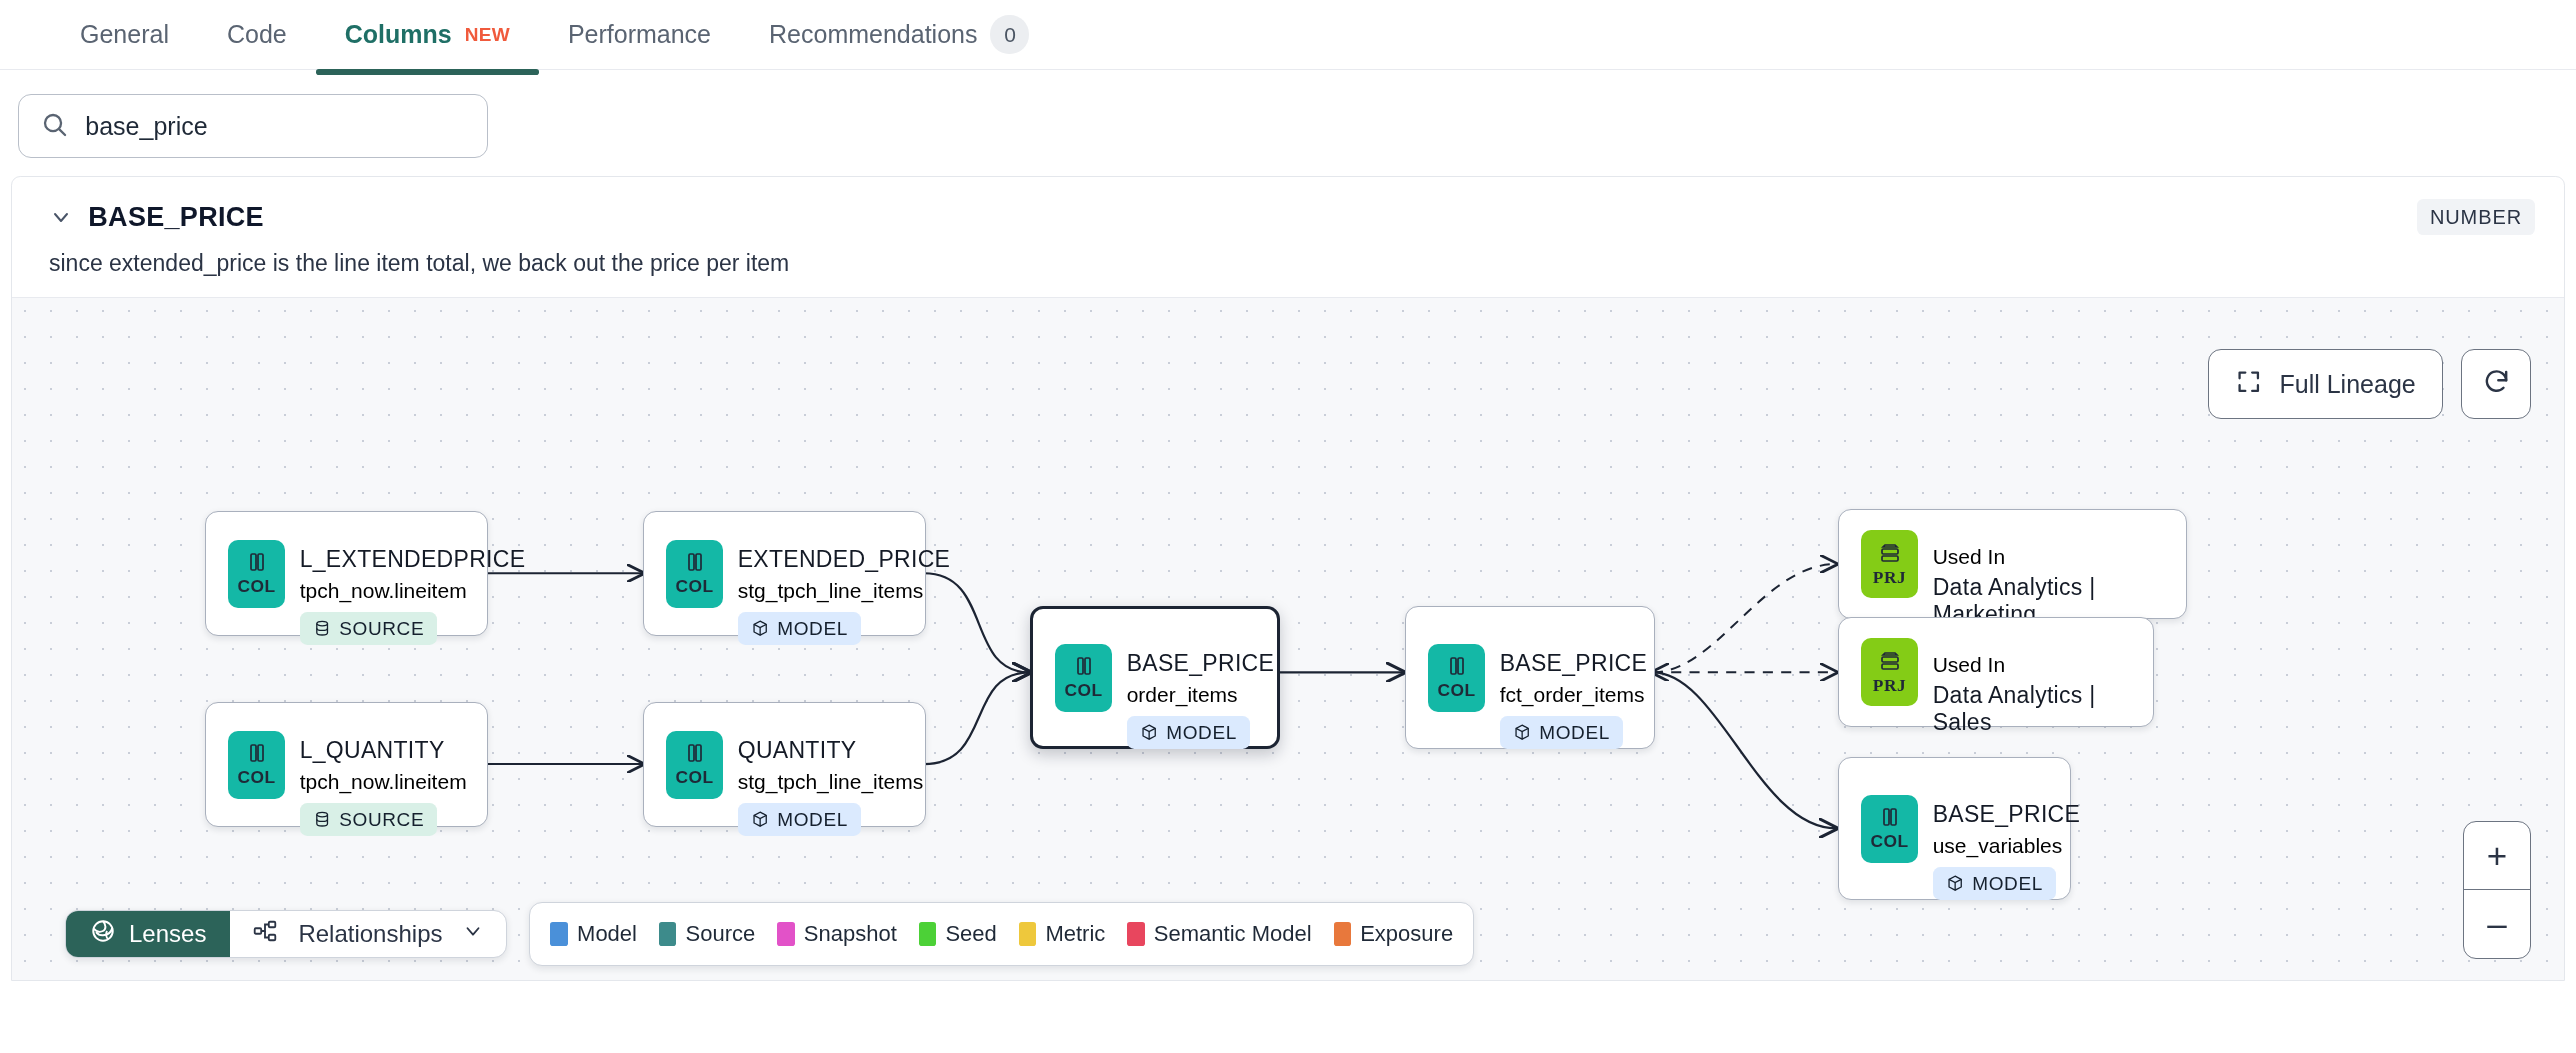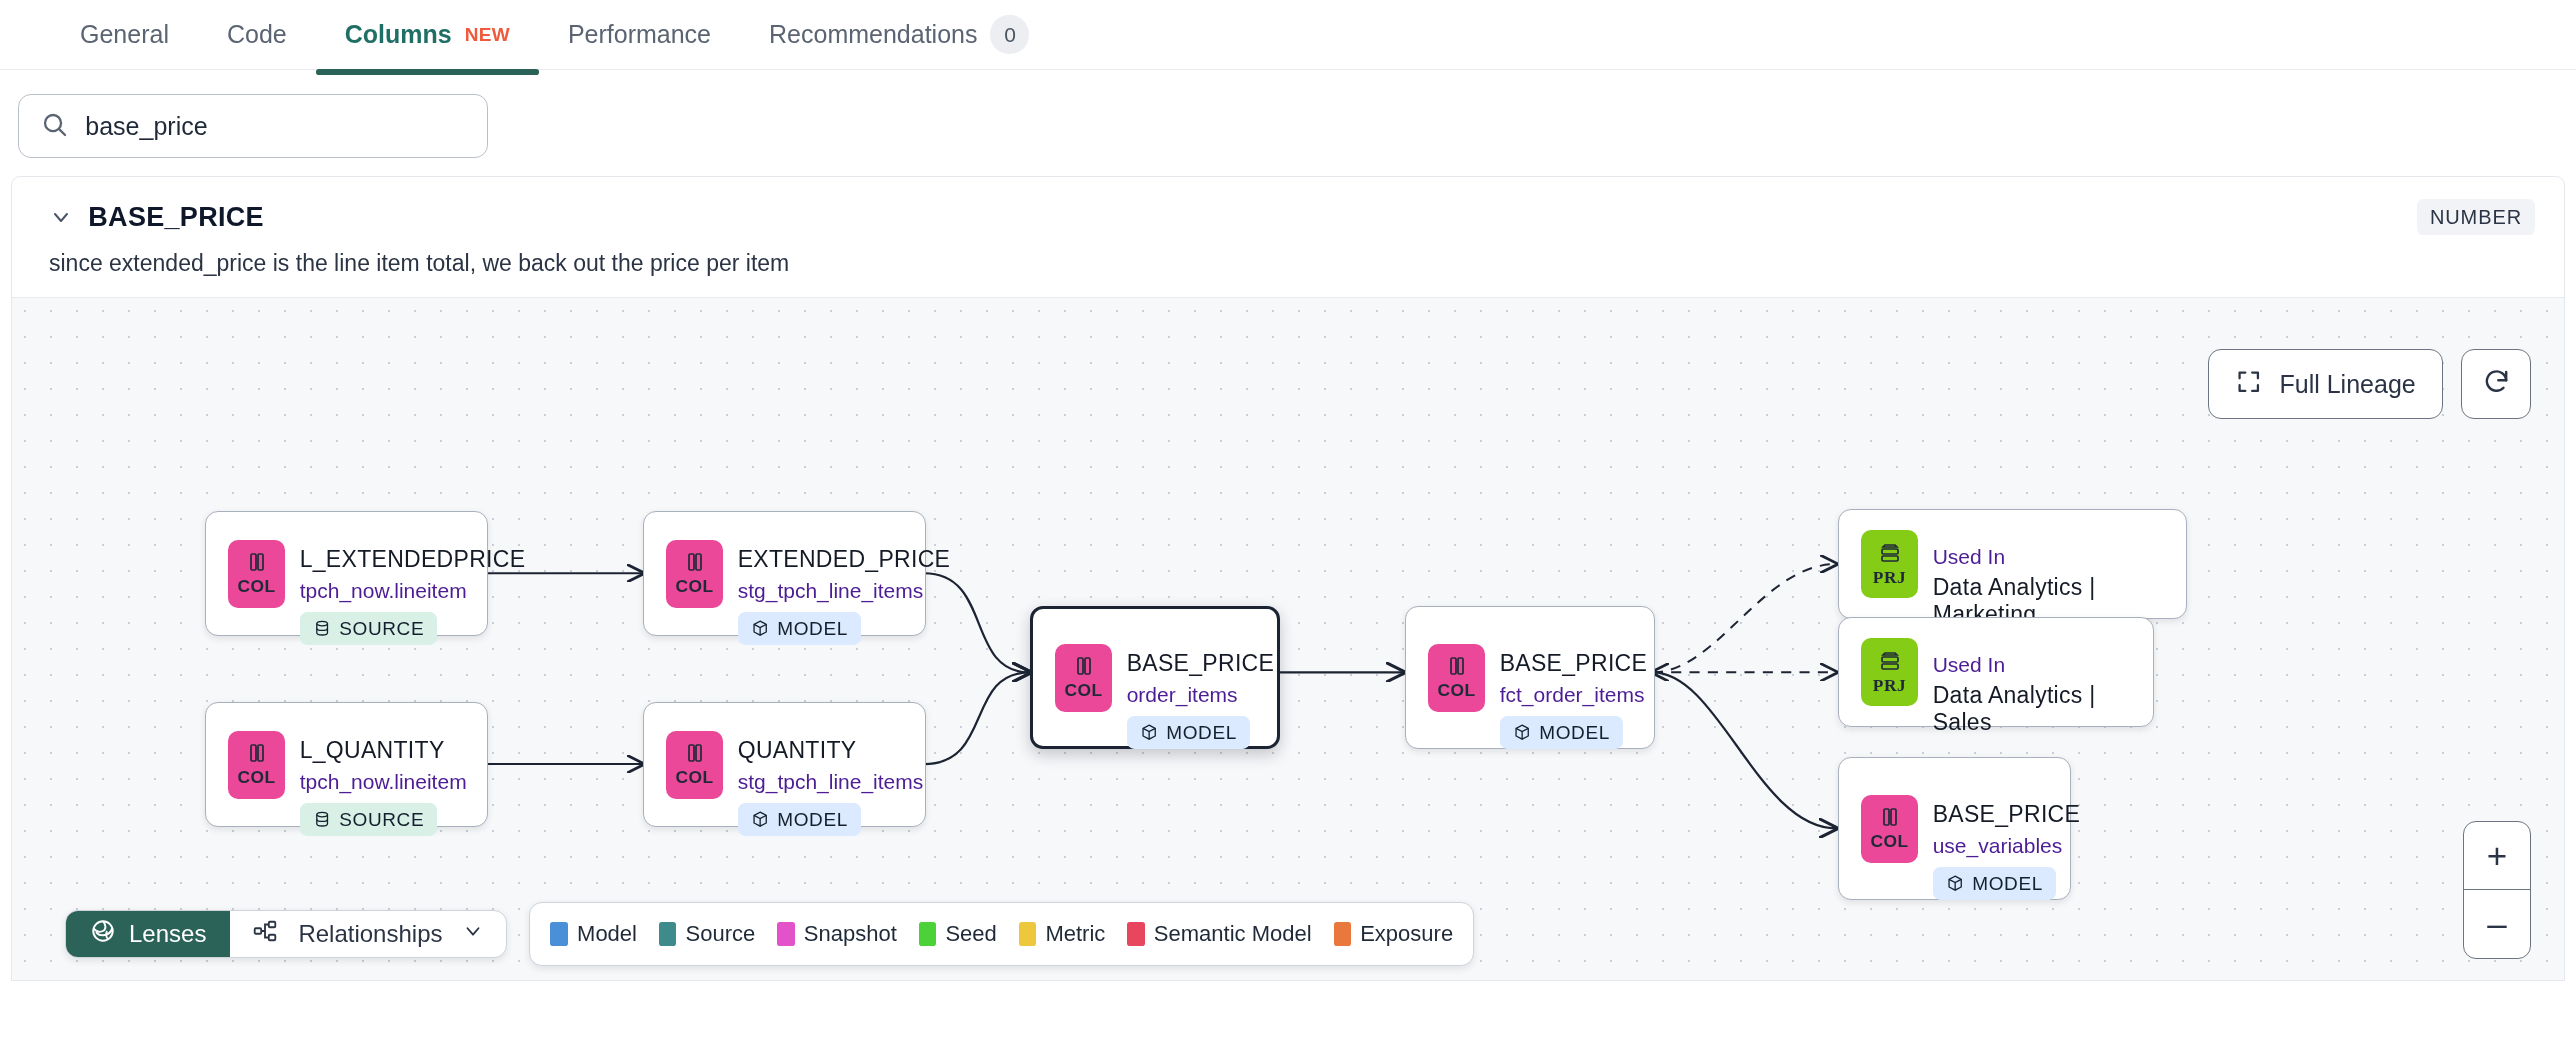--- a/index.html
+++ b/index.html
@@ -139,28 +139,28 @@
   }
   .badge-icon {
     flex: none;
     width: 57px; height: 68px;
     border-radius: 10px;
     display: flex; flex-direction: column;
     align-items: center; justify-content: center;
     gap: 1.8px;
     margin: 0 14.7px 0 22px;
   }
-  .badge-icon.col { background: #ec4899; }
+  .badge-icon.col { background: #14b8a6; }
   .badge-icon.prj { background: #84cc16; font-family: Liberation Serif, serif; }
   .badge-icon .blabel {
     font-size: 17.4px; font-weight: 600; color: #1f2937; letter-spacing: 0.5px;
   }
   .node-body { display: flex; flex-direction: column; gap: 5.5px; padding-right: 20px; margin-top: 44px; }
   .node-title { font-size: 23px; color: #141a26; font-weight: 500; letter-spacing: 0.3px; }
-  .node-sub { font-size: 21px; color: #4c1d95; }
+  .node-sub { font-size: 21px; color: #000000; }
   .kind {
     display: inline-flex; align-items: center; gap: 8.3px;
     align-self: flex-start;
     padding: 5.5px 13px;
     border-radius: 7.3px;
     font-size: 19px;
     letter-spacing: 0.6px;
     color: #15202e;
     margin-top: 3.7px;
   }

